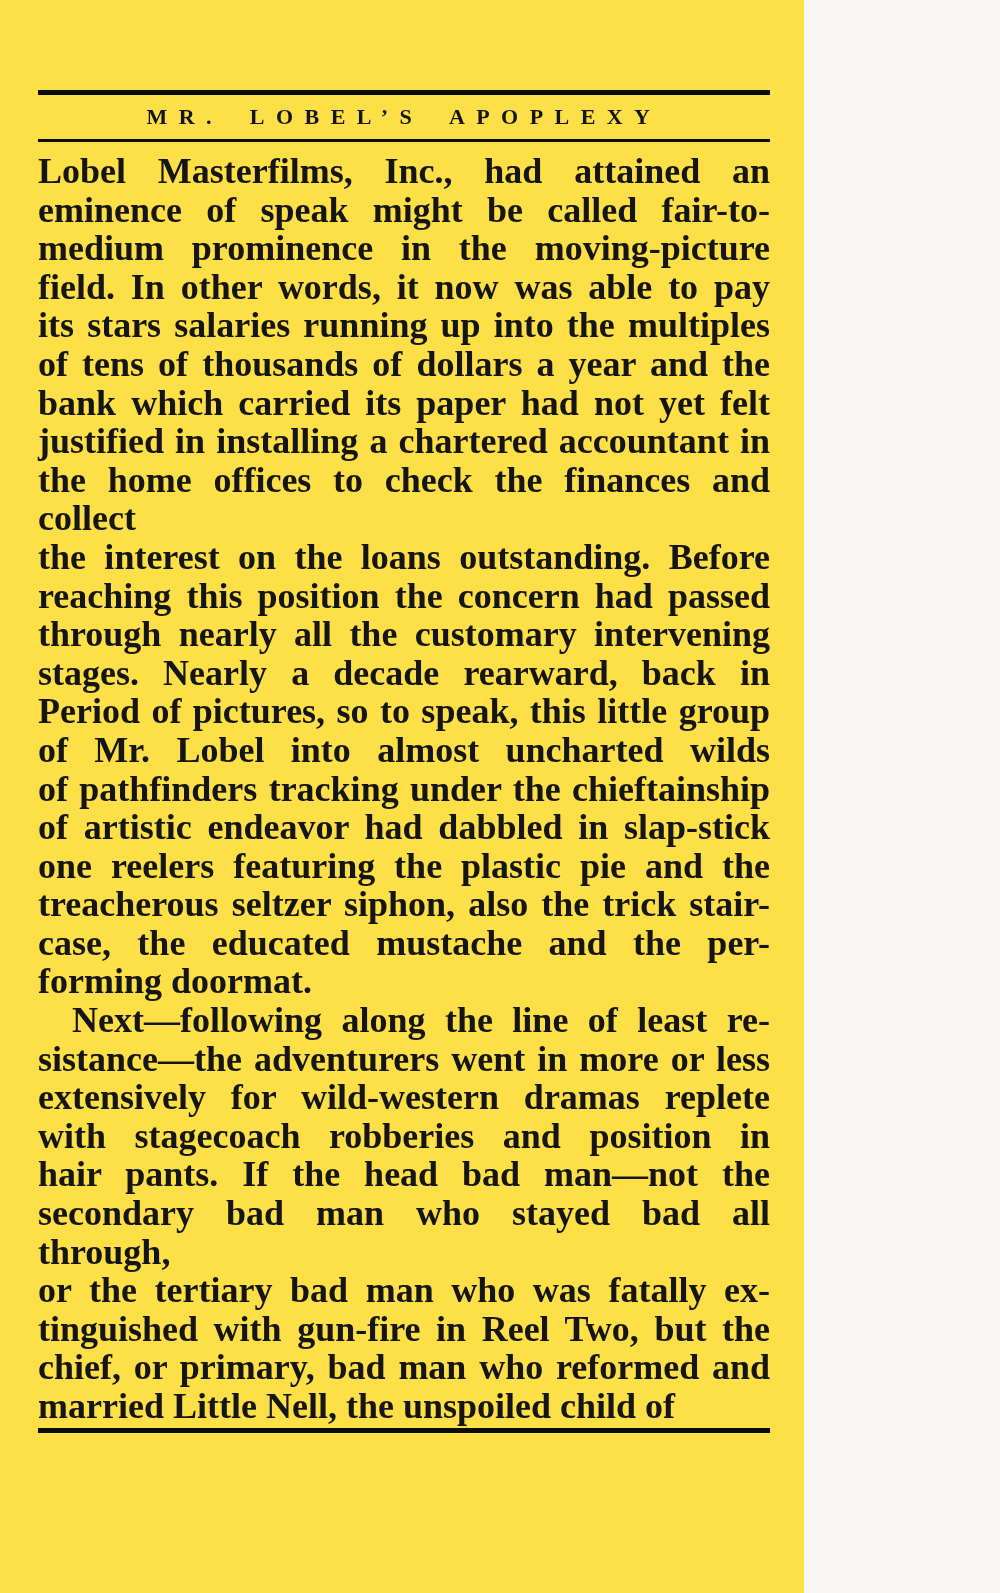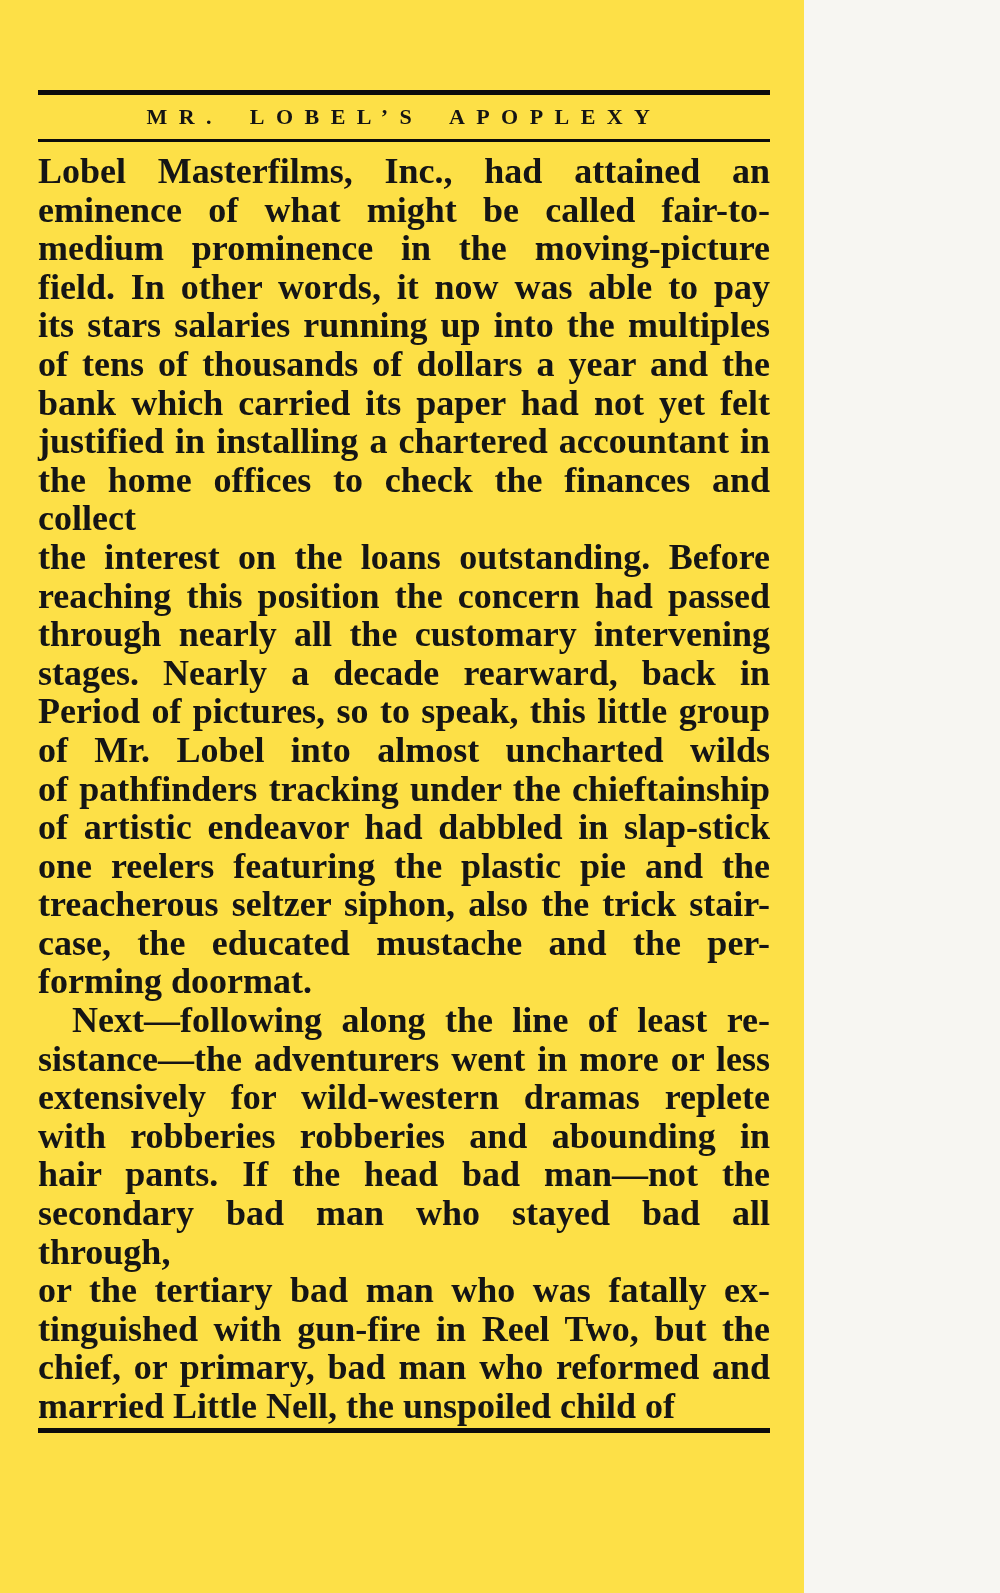--- a/index.html
+++ b/index.html
@@ -81,21 +81,21 @@
 
 <div class="page">
   <div class="content">
     <div class="rule rule-top"></div>
     <div class="header-title">MR. LOBEL’S APOPLEXY</div>
     <div class="rule rule-mid"></div>
 
     <div class="body-text" id="body-text">
         <div class="paragraph">
           <div class="line">Lobel Masterfilms, Inc., had attained an</div>
-          <div class="line">eminence of what might be called fair-to-</div>
+          <div class="line">eminence of speak might be called fair-to-</div>
           <div class="line">medium prominence in the moving-picture</div>
           <div class="line">field. In other words, it now was able to pay</div>
           <div class="line">its stars salaries running up into the multiples</div>
           <div class="line">of tens of thousands of dollars a year and the</div>
           <div class="line">bank which carried its paper had not yet felt</div>
           <div class="line">justified in installing a chartered accountant in</div>
           <div class="line">the home offices to check the finances and collect</div>
           <div class="line">the interest on the loans outstanding. Before</div>
           <div class="line">reaching this position the concern had passed</div>
           <div class="line">through nearly all the customary intervening</div>
@@ -106,21 +106,21 @@
           <div class="line">of artistic endeavor had dabbled in slap-stick</div>
           <div class="line">one reelers featuring the plastic pie and the</div>
           <div class="line">treacherous seltzer siphon, also the trick stair-</div>
           <div class="line">case, the educated mustache and the per-</div>
           <div class="line last">forming doormat.</div>
         </div>
         <div class="paragraph">
           <div class="line indent">Next—following along the line of least re-</div>
           <div class="line">sistance—the adventurers went in more or less</div>
           <div class="line">extensively for wild-western dramas replete</div>
-          <div class="line">with robberies robberies and abounding in</div>
+          <div class="line">with stagecoach robberies and position in</div>
           <div class="line">hair pants. If the head bad man—not the</div>
           <div class="line">secondary bad man who stayed bad all through,</div>
           <div class="line">or the tertiary bad man who was fatally ex-</div>
           <div class="line">tinguished with gun-fire in Reel Two, but the</div>
           <div class="line">chief, or primary, bad man who reformed and</div>
           <div class="line last">married Little Nell, the unspoiled child of</div>
         </div>
       </div>
 
     <div class="rule rule-bottom"></div>

